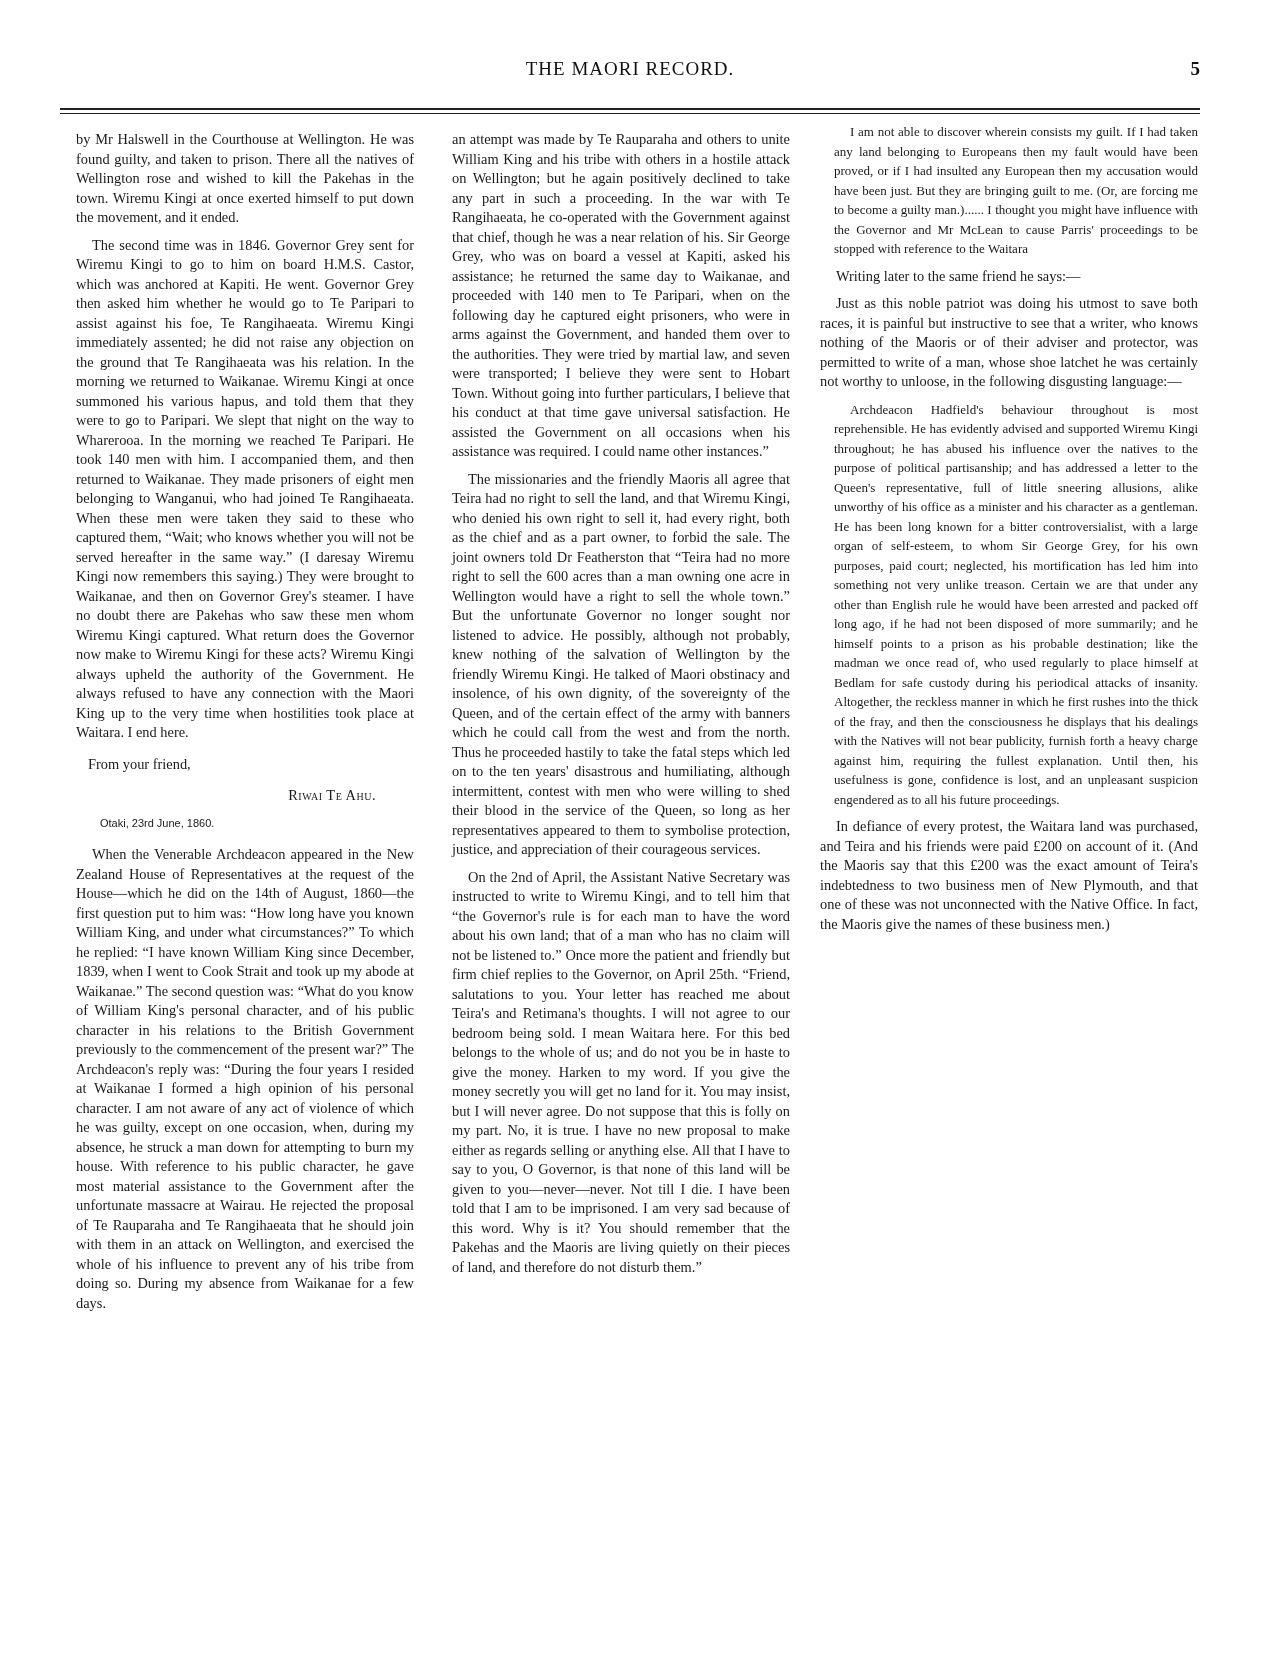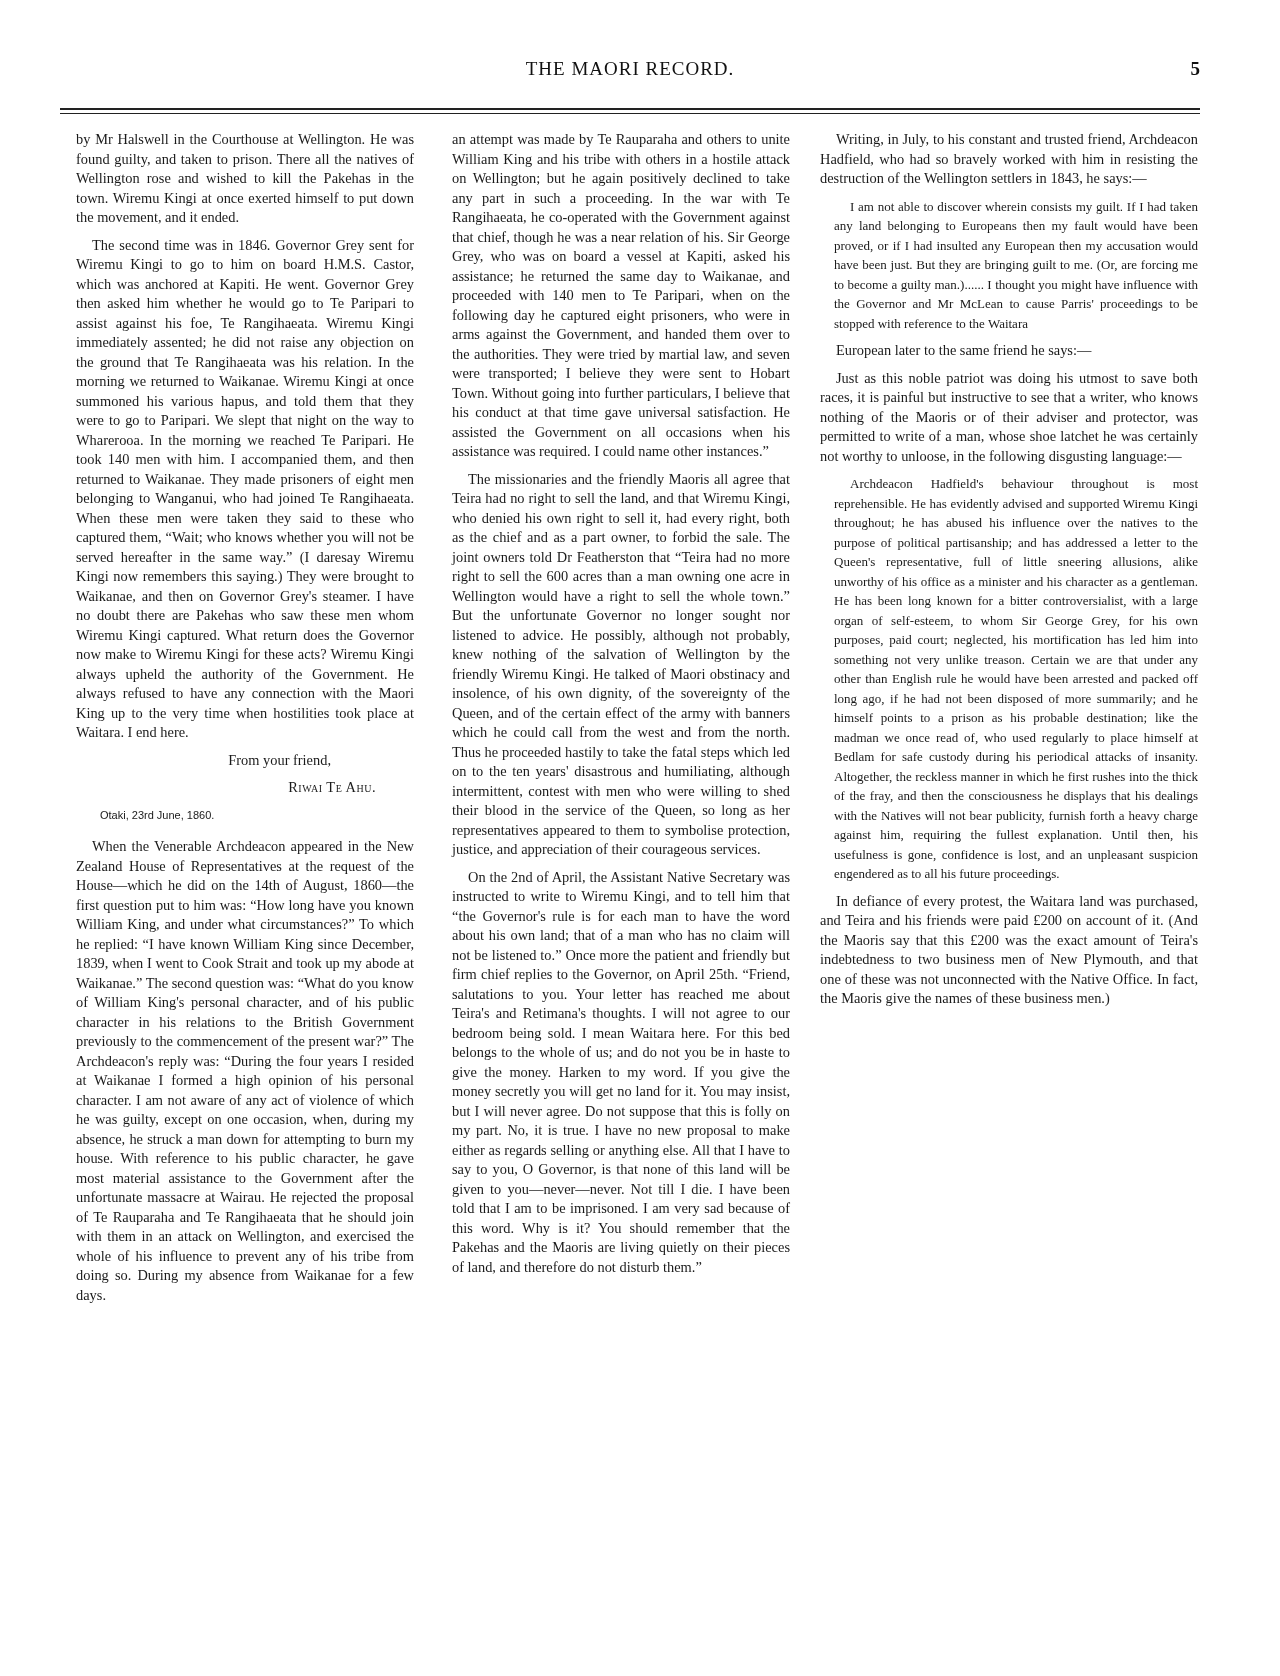--- a/index.html
+++ b/index.html
@@ -13,21 +13,21 @@
   .rule-bottom { top: 113px; height: 1px; }
   .column { position: absolute; top: 122px; width: 338px; font-size: 14.4px; line-height: 19.5px; text-align: justify; hyphens: manual; }
   .col-left { left: 76px; }
   .col-mid { left: 452px; width: 338px; }
   .col-right { left: 820px; width: 378px; }
   p { margin: 8px 0 8px 0; }
   p.indent { text-indent: 16px; }
   p.cont { text-indent: 0; }
   .quote { margin: 0 0 8px 0; padding-left: 14px; font-size: 13px; line-height: 19.5px; }
   .quote.indent { text-indent: 16px; }
-  .signoff { text-align: right; margin: 3px; padding-right: 80px; }
+  .signoff { text-align: left; margin: 12px; padding-right: 80px; }
   .signature { text-align: right; margin: 8px; padding-right: 30px; font-variant: small-caps; letter-spacing: 0.5px; }
   .dateline { text-align: left; margin: 0 0 12px 0; padding-left: 24px; font-family: "Liberation Sans", "DejaVu Sans", sans-serif; font-size: 11px; }
 </style>
 </head>
 <body>
 
 <div class="page">
   <div class="header">
     <div class="header-title">THE MAORI RECORD.</div>
     <div class="page-number">5</div>
@@ -44,20 +44,19 @@
     <p class="indent">When the Venerable Archdeacon appeared in the New Zealand House of Representatives at the request of the House—which he did on the 14th of August, 1860—the first question put to him was: “How long have you known William King, and under what circumstances?” To which he replied: “I have known William King since December, 1839, when I went to Cook Strait and took up my abode at Waikanae.” The second question was: “What do you know of William King's personal character, and of his public character in his relations to the British Government previously to the commencement of the present war?” The Archdeacon's reply was: “During the four years I resided at Waikanae I formed a high opinion of his personal character. I am not aware of any act of violence of which he was guilty, except on one occasion, when, during my absence, he struck a man down for attempting to burn my house. With reference to his public character, he gave most material assistance to the Government after the unfortunate massacre at Wairau. He rejected the proposal of Te Rauparaha and Te Rangihaeata that he should join with them in an attack on Wellington, and exercised the whole of his influence to prevent any of his tribe from doing so. During my absence from Waikanae for a few days.</p>
   </div>
 
   <div class="column col-mid">
     <p class="cont">an attempt was made by Te Rauparaha and others to unite William King and his tribe with others in a hostile attack on Wellington; but he again positively declined to take any part in such a proceeding. In the war with Te Rangihaeata, he co-operated with the Government against that chief, though he was a near relation of his. Sir George Grey, who was on board a vessel at Kapiti, asked his assistance; he returned the same day to Waikanae, and proceeded with 140 men to Te Paripari, when on the following day he captured eight prisoners, who were in arms against the Government, and handed them over to the authorities. They were tried by martial law, and seven were transported; I believe they were sent to Hobart Town. Without going into further particulars, I believe that his conduct at that time gave universal satisfaction. He assisted the Government on all occasions when his assistance was required. I could name other instances.”</p>
     <p class="indent">The missionaries and the friendly Maoris all agree that Teira had no right to sell the land, and that Wiremu Kingi, who denied his own right to sell it, had every right, both as the chief and as a part owner, to forbid the sale. The joint owners told Dr Featherston that “Teira had no more right to sell the 600 acres than a man owning one acre in Wellington would have a right to sell the whole town.” But the unfortunate Governor no longer sought nor listened to advice. He possibly, although not probably, knew nothing of the salvation of Wellington by the friendly Wiremu Kingi. He talked of Maori obstinacy and insolence, of his own dignity, of the sovereignty of the Queen, and of the certain effect of the army with banners which he could call from the west and from the north. Thus he proceeded hastily to take the fatal steps which led on to the ten years' disastrous and humiliating, although intermittent, contest with men who were willing to shed their blood in the service of the Queen, so long as her representatives appeared to them to symbolise protection, justice, and appreciation of their courageous services.</p>
     <p class="indent">On the 2nd of April, the Assistant Native Secretary was instructed to write to Wiremu Kingi, and to tell him that “the Governor's rule is for each man to have the word about his own land; that of a man who has no claim will not be listened to.” Once more the patient and friendly but firm chief replies to the Governor, on April 25th. “Friend, salutations to you. Your letter has reached me about Teira's and Retimana's thoughts. I will not agree to our bedroom being sold. I mean Waitara here. For this bed belongs to the whole of us; and do not you be in haste to give the money. Harken to my word. If you give the money secretly you will get no land for it. You may insist, but I will never agree. Do not suppose that this is folly on my part. No, it is true. I have no new proposal to make either as regards selling or anything else. All that I have to say to you, O Governor, is that none of this land will be given to you—never—never. Not till I die. I have been told that I am to be imprisoned. I am very sad because of this word. Why is it? You should remember that the Pakehas and the Maoris are living quietly on their pieces of land, and therefore do not disturb them.”</p>
   </div>
 
   <div class="column col-right">
-    <p class="indent">Writing, in July, to his constant and trusted friend, Archdeacon Hadfield, who had so bravely worked with him in resisting the destruction of the Wellington settlers in 1843, he says:—</p>
     <p class="quote indent">I am not able to discover wherein consists my guilt. If I had taken any land belonging to Europeans then my fault would have been proved, or if I had insulted any European then my accusation would have been just. But they are bringing guilt to me. (Or, are forcing me to become a guilty man.)...... I thought you might have influence with the Governor and Mr McLean to cause Parris' proceedings to be stopped with reference to the Waitara</p>
-    <p class="indent">European later to the same friend he says:—</p>
+    <p class="indent">Writing later to the same friend he says:—</p>
     <p class="indent">Just as this noble patriot was doing his utmost to save both races, it is painful but instructive to see that a writer, who knows nothing of the Maoris or of their adviser and protector, was permitted to write of a man, whose shoe latchet he was certainly not worthy to unloose, in the following disgusting language:—</p>
     <p class="quote indent">Archdeacon Hadfield's behaviour throughout is most reprehensible. He has evidently advised and supported Wiremu Kingi throughout; he has abused his influence over the natives to the purpose of political partisanship; and has addressed a letter to the Queen's representative, full of little sneering allusions, alike unworthy of his office as a minister and his character as a gentleman. He has been long known for a bitter controversialist, with a large organ of self-esteem, to whom Sir George Grey, for his own purposes, paid court; neglected, his mortification has led him into something not very unlike treason. Certain we are that under any other than English rule he would have been arrested and packed off long ago, if he had not been disposed of more summarily; and he himself points to a prison as his probable destination; like the madman we once read of, who used regularly to place himself at Bedlam for safe custody during his periodical attacks of insanity. Altogether, the reckless manner in which he first rushes into the thick of the fray, and then the consciousness he displays that his dealings with the Natives will not bear publicity, furnish forth a heavy charge against him, requiring the fullest explanation. Until then, his usefulness is gone, confidence is lost, and an unpleasant suspicion engendered as to all his future proceedings.</p>
     <p class="indent">In defiance of every protest, the Waitara land was purchased, and Teira and his friends were paid £200 on account of it. (And the Maoris say that this £200 was the exact amount of Teira's indebtedness to two business men of New Plymouth, and that one of these was not unconnected with the Native Office. In fact, the Maoris give the names of these business men.)</p>
   </div>
 </div>
 
 </body></html>

